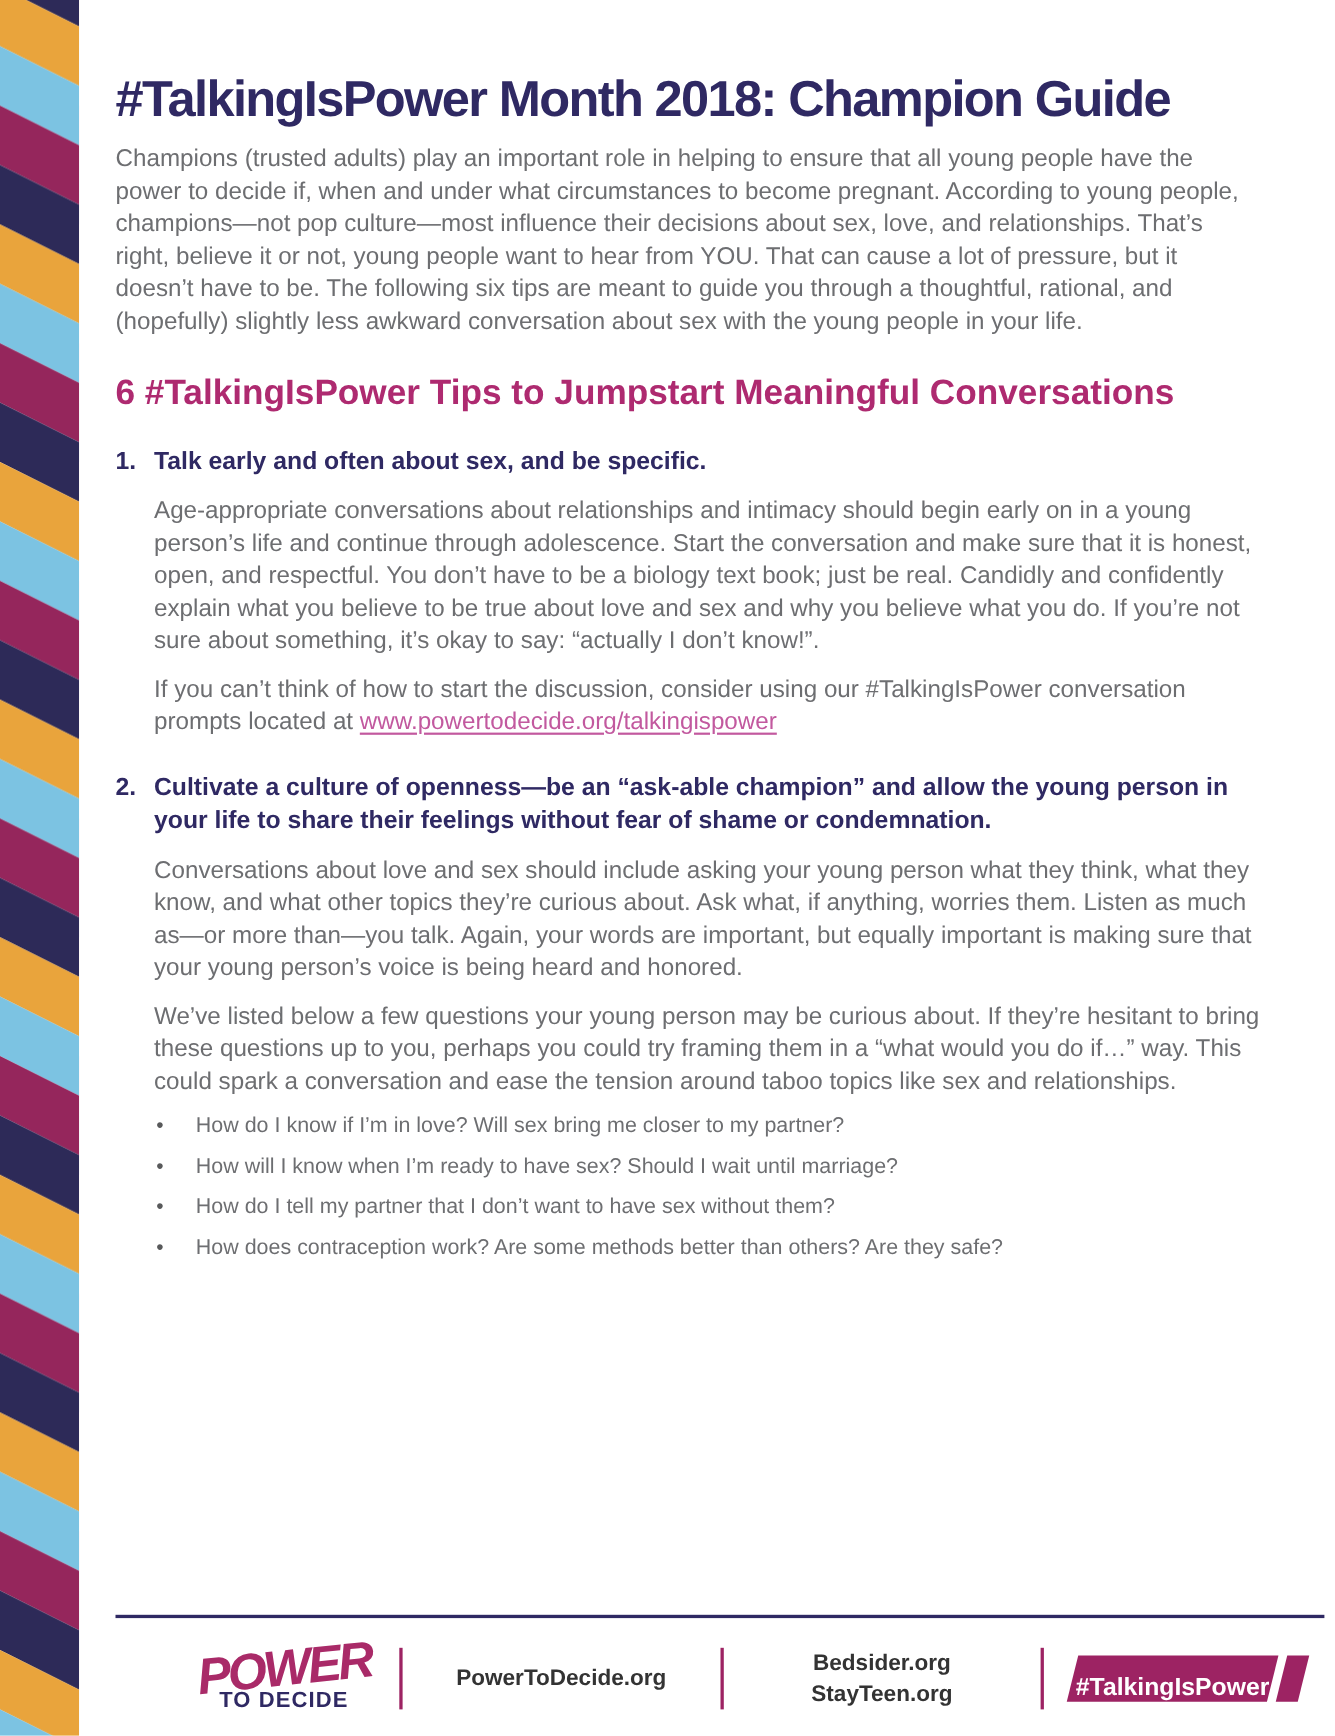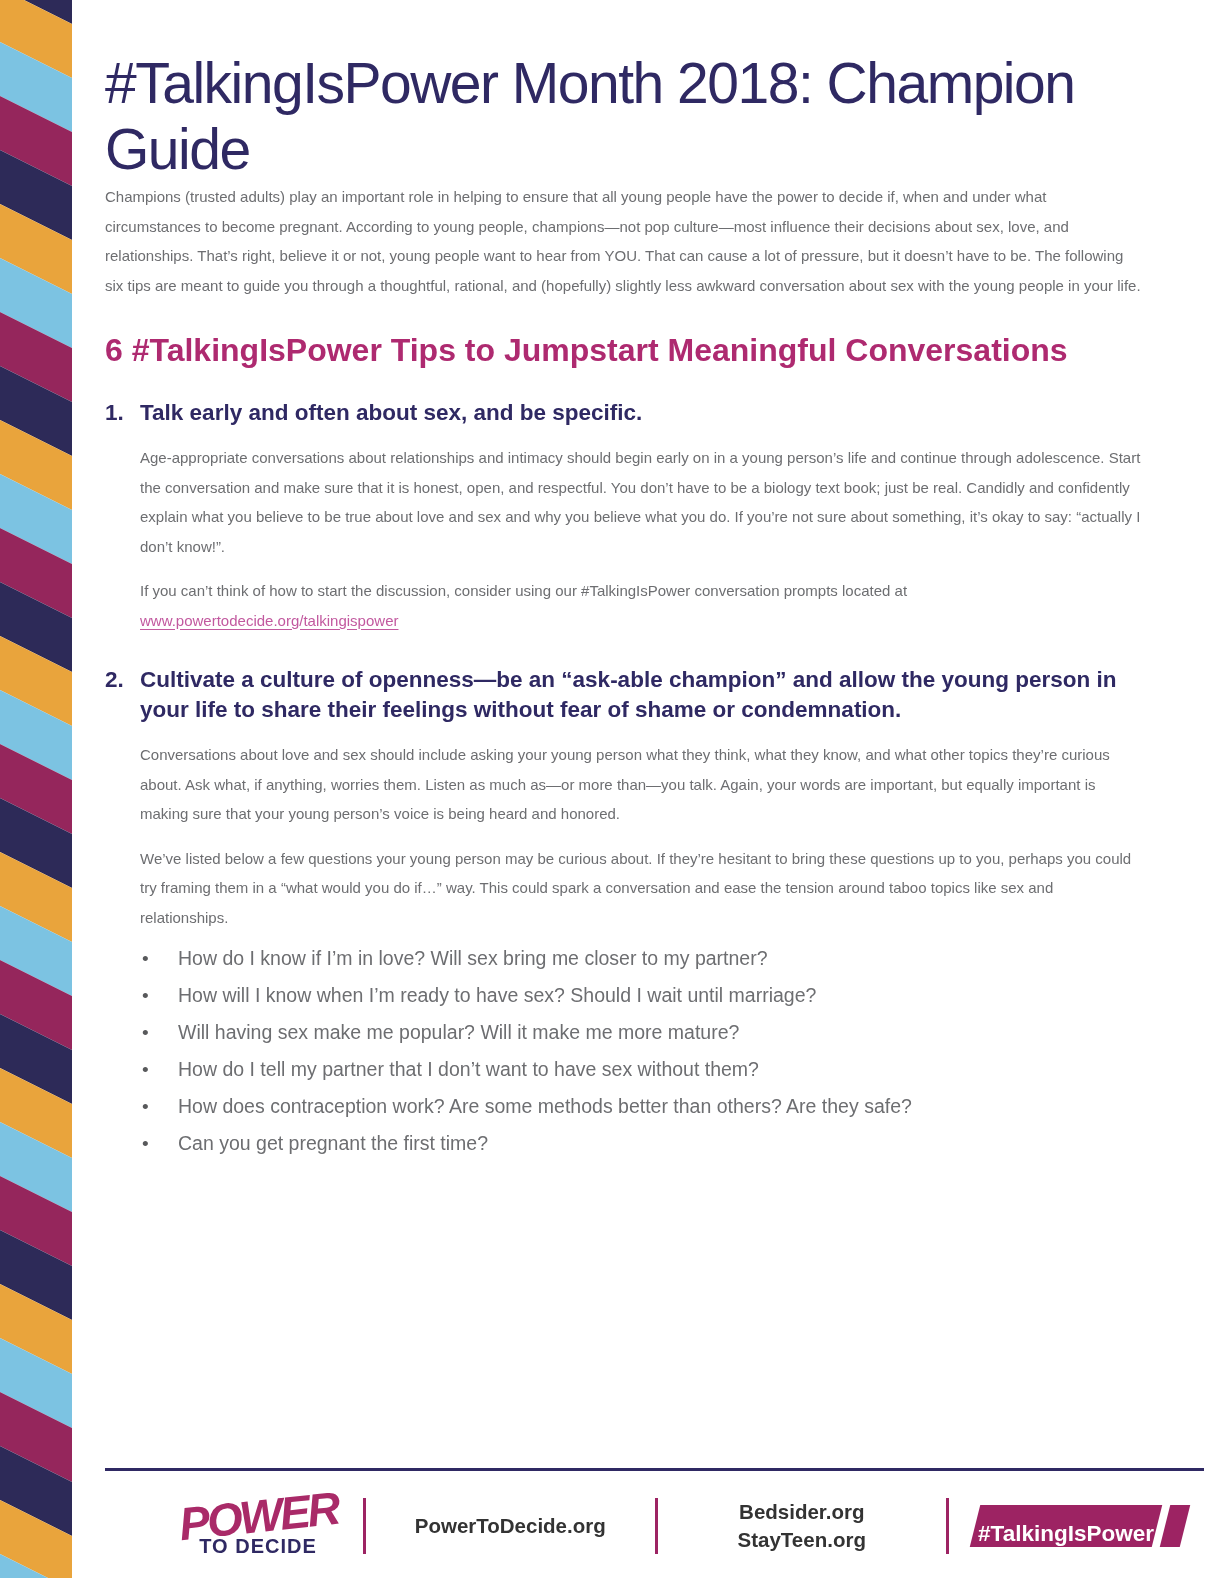--- a/index.html
+++ b/index.html
@@ -10,25 +10,25 @@
   }
   html,body{margin:0;padding:0;}
   body{
     width:1214px;height:1578px;position:relative;background:#ffffff;
     font-family:"Liberation Sans", sans-serif; overflow:hidden;
   }
   .side-strip{position:absolute;left:0;top:0;width:72px;height:1578px;}
   .content{position:absolute;left:105px;top:0;width:1040px;}
   h1.page-title{
     margin:50px 0 0 0;max-width:1015px;
-    font-size:57px;line-height:66px;letter-spacing:-1.5px;
-    font-weight:400;color:var(--navy,#2F2963);
+    font-size:46px;line-height:79px;letter-spacing:-1.5px;
+    font-weight:700;color:var(--navy,#2F2963);
   }
   p.body-text{
-    margin:0;font-size:15px;line-height:29.5px;color:var(--body-gray,#6D6E71);
+    margin:0;font-size:22px;line-height:29.5px;color:var(--body-gray,#6D6E71);
   }
   .intro{margin-top:37px;}
   h2.section-heading{
     margin:32px 0 0 0;font-size:32px;line-height:36px;
     font-weight:700;color:var(--heading-pink,#AE2A70);
   }
   .tip{display:grid;grid-template-columns:35px 1fr;margin-top:30px;}
   .tip-number{
     font-size:22.5px;line-height:30px;font-weight:700;color:var(--navy,#2F2963);
   }
@@ -124,24 +124,22 @@
 
   <section class="tip">
     <span class="tip-number">2.</span>
     <div class="tip-body">
       <h3 class="tip-heading">Cultivate a culture of openness—be an “ask-able champion” and allow the young person in your life to share their feelings without fear of shame or condemnation.</h3>
       <p class="body-text">Conversations about love and sex should include asking your young person what they think, what they know, and what other topics they’re curious about. Ask what, if anything, worries them. Listen as much as—or more than—you talk. Again, your words are important, but equally important is making sure that your young person’s voice is being heard and honored.</p>
       <p class="body-text">We’ve listed below a few questions your young person may be curious about. If they’re hesitant to bring these questions up to you, perhaps you could try framing them in a “what would you do if…” way. This could spark a conversation and ease the tension around taboo topics like sex and relationships.</p>
       <ul class="question-list">
         <li>How do I know if I’m in love? Will sex bring me closer to my partner?</li>
         <li>How will I know when I’m ready to have sex? Should I wait until marriage?</li>
-        <li>Will having sex make me popular? Will it make me more mature?</li>
         <li>How do I tell my partner that I don’t want to have sex without them?</li>
         <li>How does contraception work? Are some methods better than others? Are they safe?</li>
-        <li>Can you get pregnant the first time?</li>
       </ul>
     </div>
   </section>
 
 </main>
 
 <footer class="footer">
   <div class="footer-rule"></div>
   <div class="footer-row">
 

